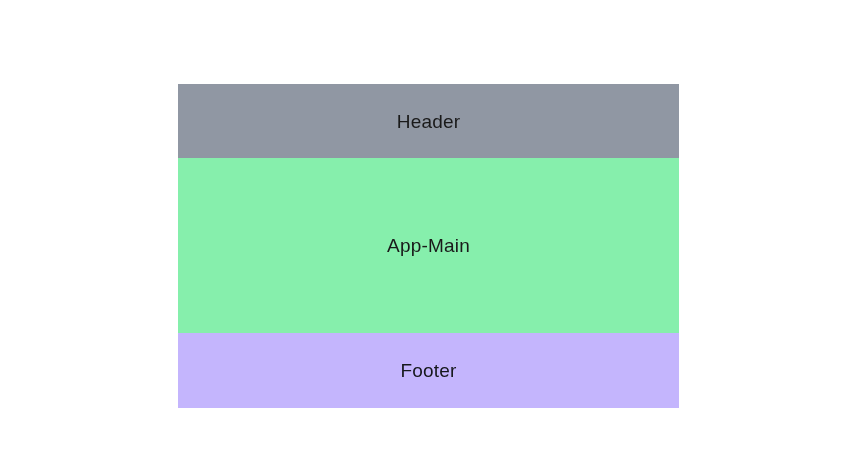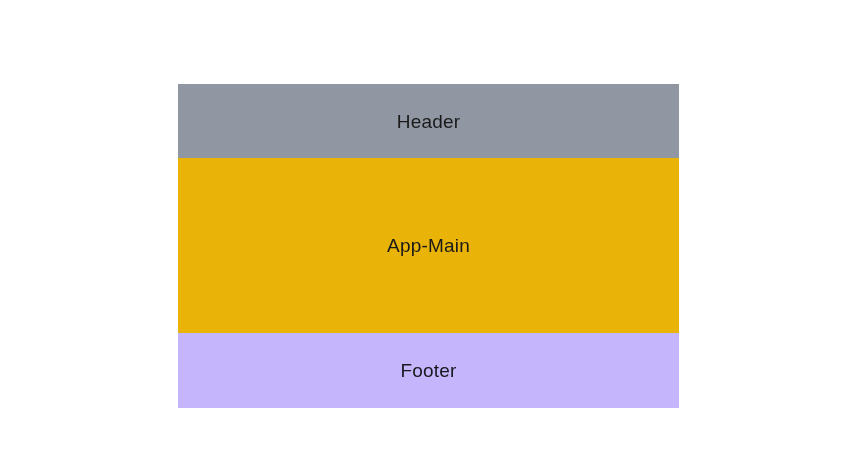--- a/index.html
+++ b/index.html
@@ -48,21 +48,21 @@
 </style>
 </head>
 <body style="background: rgb(255, 255, 255);">
 
 <div class="page-frame">
 
   <header class="band band-header" style="background: rgb(144, 151, 163);">
     <span class="band-label" style="color: rgb(26, 26, 26);">Header</span>
   </header>
 
-  <main class="band band-main" style="background: #eab308;">
+  <main class="band band-main" style="background: #86efac;">
     <span class="band-label" style="color: rgb(26, 26, 26);">App-Main</span>
   </main>
 
   <footer class="band band-footer" style="background: #c4b5fd;">
     <span class="band-label" style="color: rgb(22, 24, 28);">Footer</span>
   </footer>
 
 </div>
 
 </body></html>

